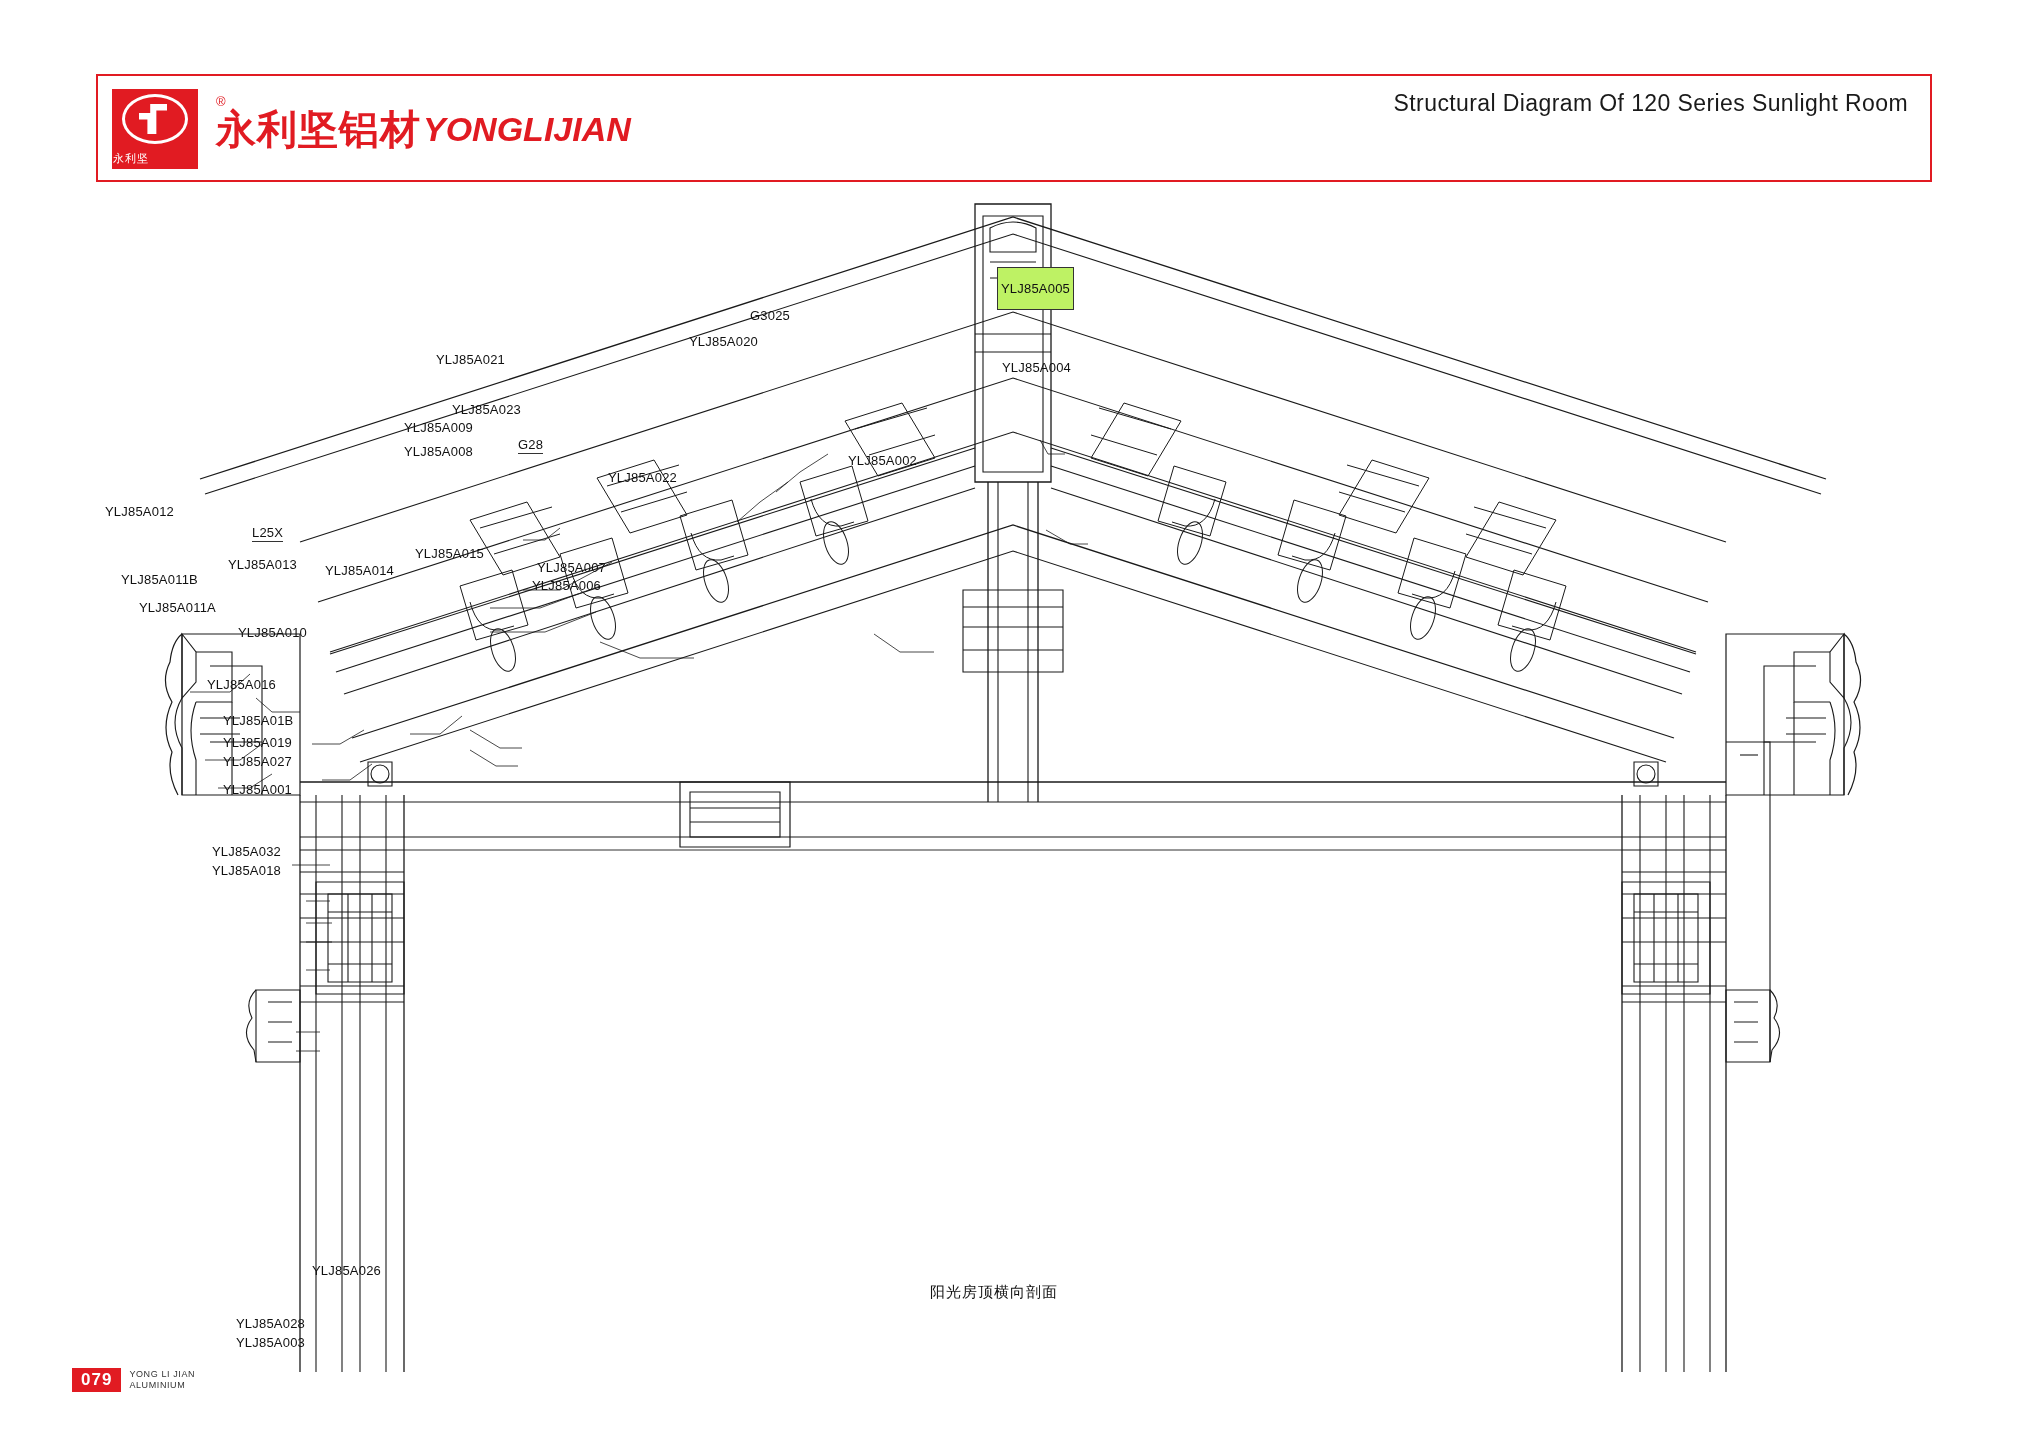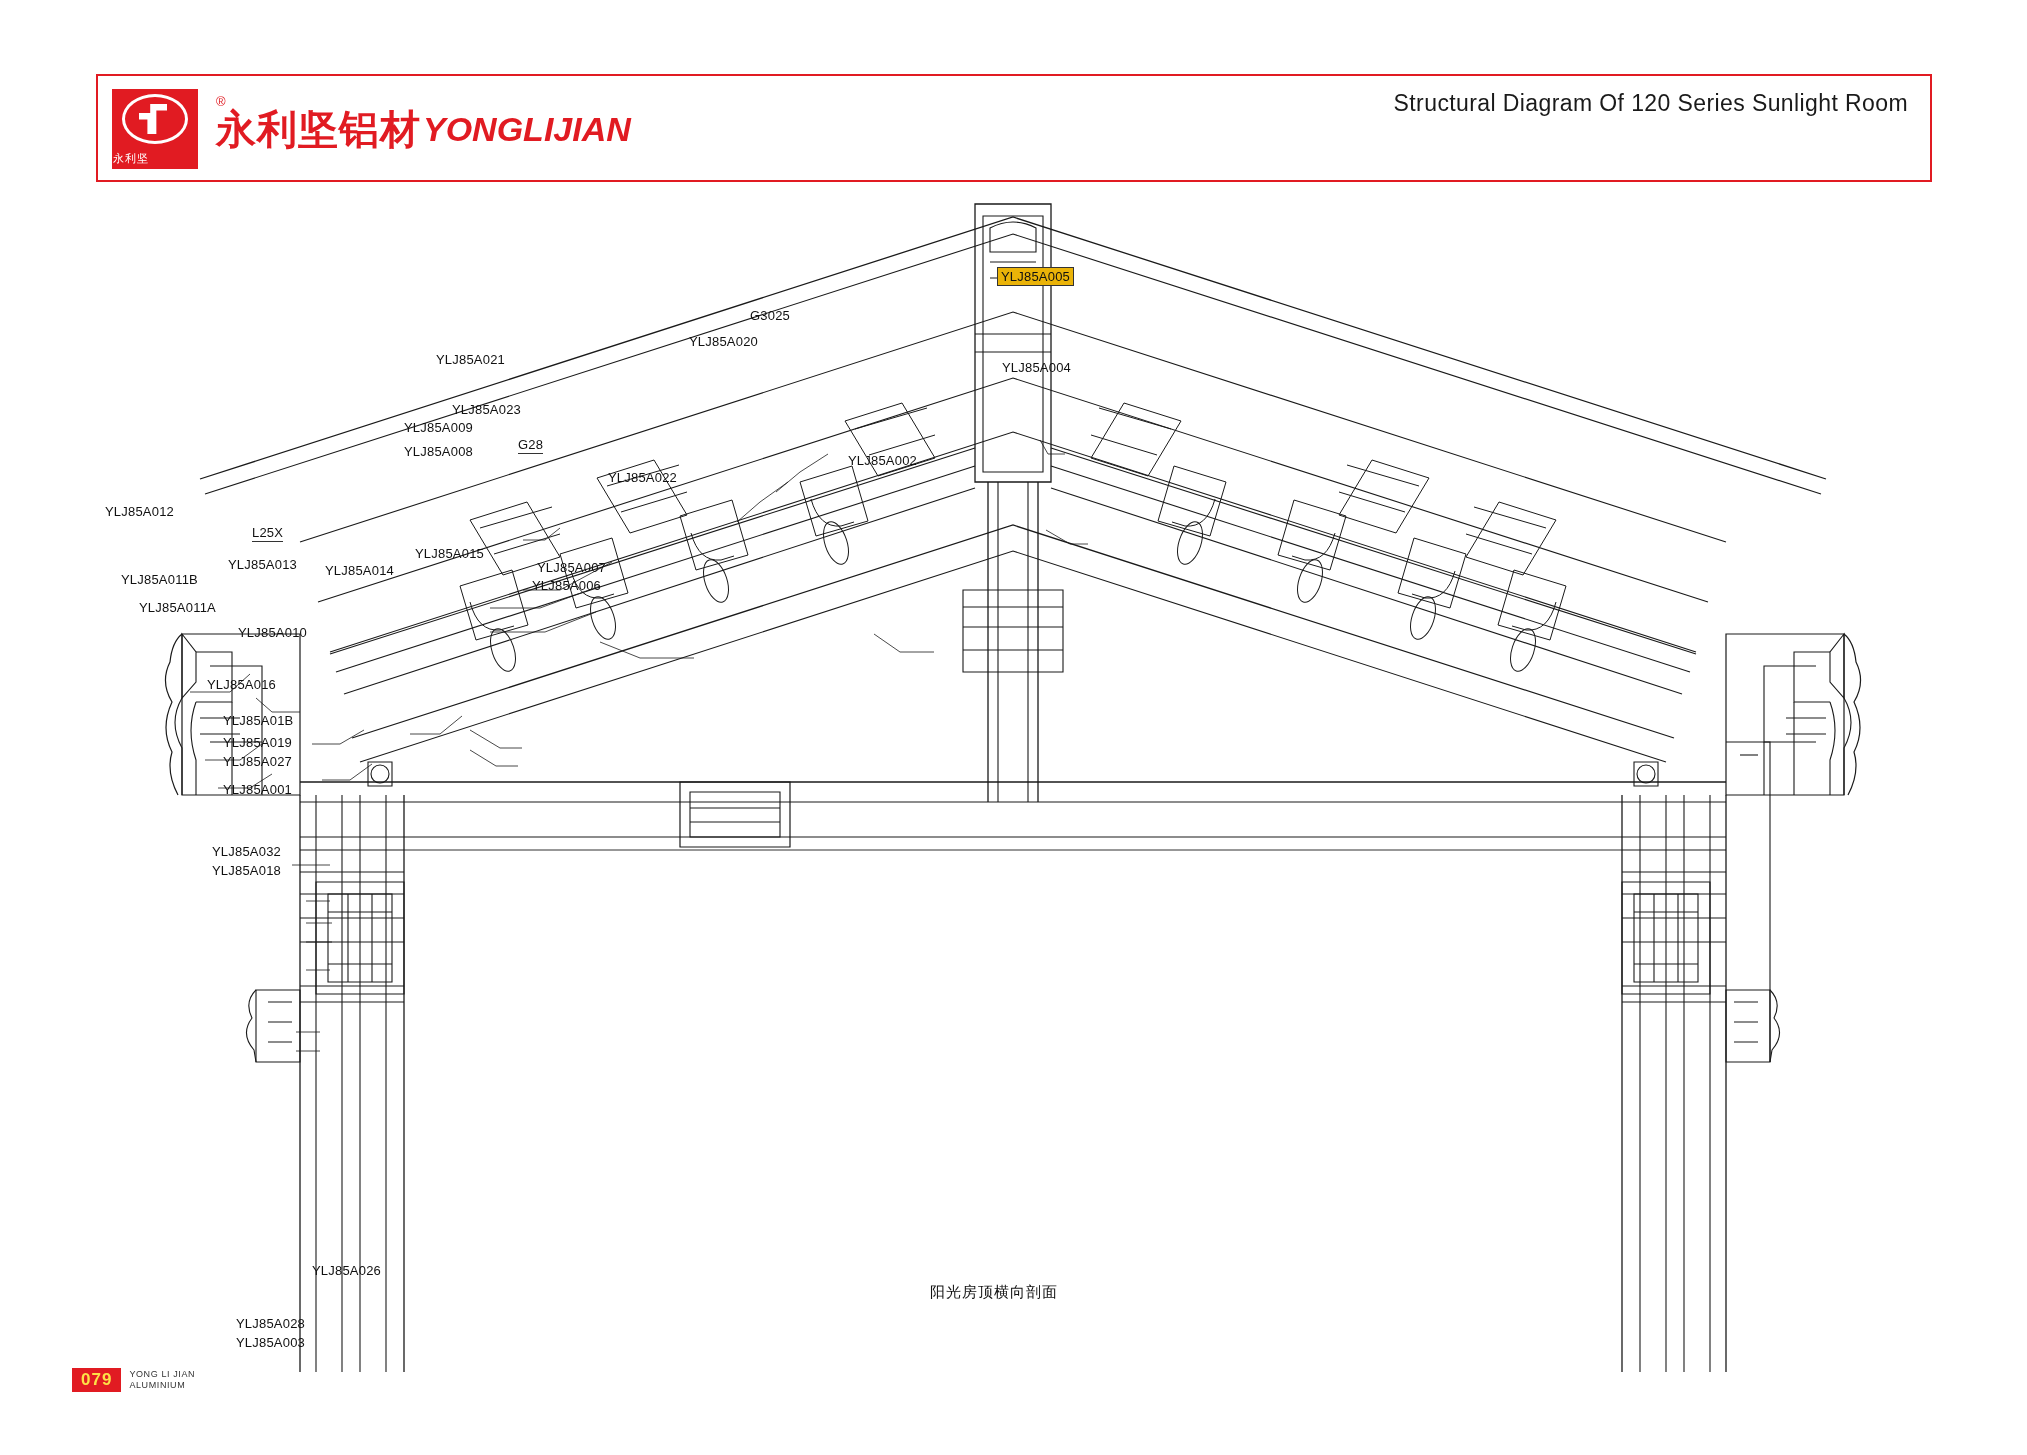--- a/index.html
+++ b/index.html
@@ -134,22 +134,22 @@
   .callout {
     position: absolute;
     font-size: 13px;
     color: #111111;
     white-space: nowrap;
     font-family: "Liberation Sans", sans-serif;
     letter-spacing: 0.2px;
   }
   .callout.boxed {
     border: 1px solid #333;
-    padding: 1px 3px;
-    background: #eab308;
+    padding: 13px 3px;
+    background: #bef264;
   }
   .callout.underline {
     border-bottom: 1px solid #333;
     padding-bottom: 1px;
   }
 
   
   #caption {
     position: absolute;
     left: 930px;
@@ -163,21 +163,21 @@
   
   #footer {
     position: absolute;
     left: 72px;
     top: 1368px;
     display: flex;
     align-items: center;
   }
   #page-num {
     background: #e11b22;
-    color: #fde047;
+    color: #ffffff;
     font-size: 17px;
     font-weight: bold;
     padding: 2px 9px;
     letter-spacing: 1px;
   }
   #footer-text {
     margin-left: 8px;
     line-height: 11px;
   }
   #footer-text div {

